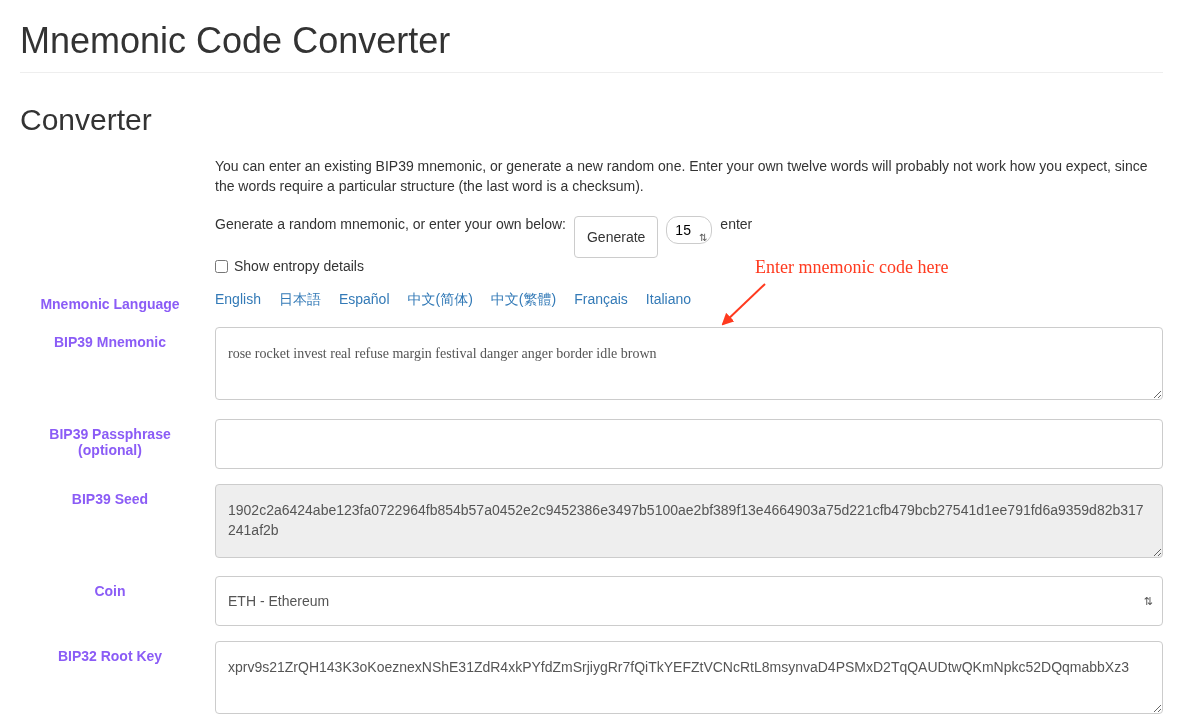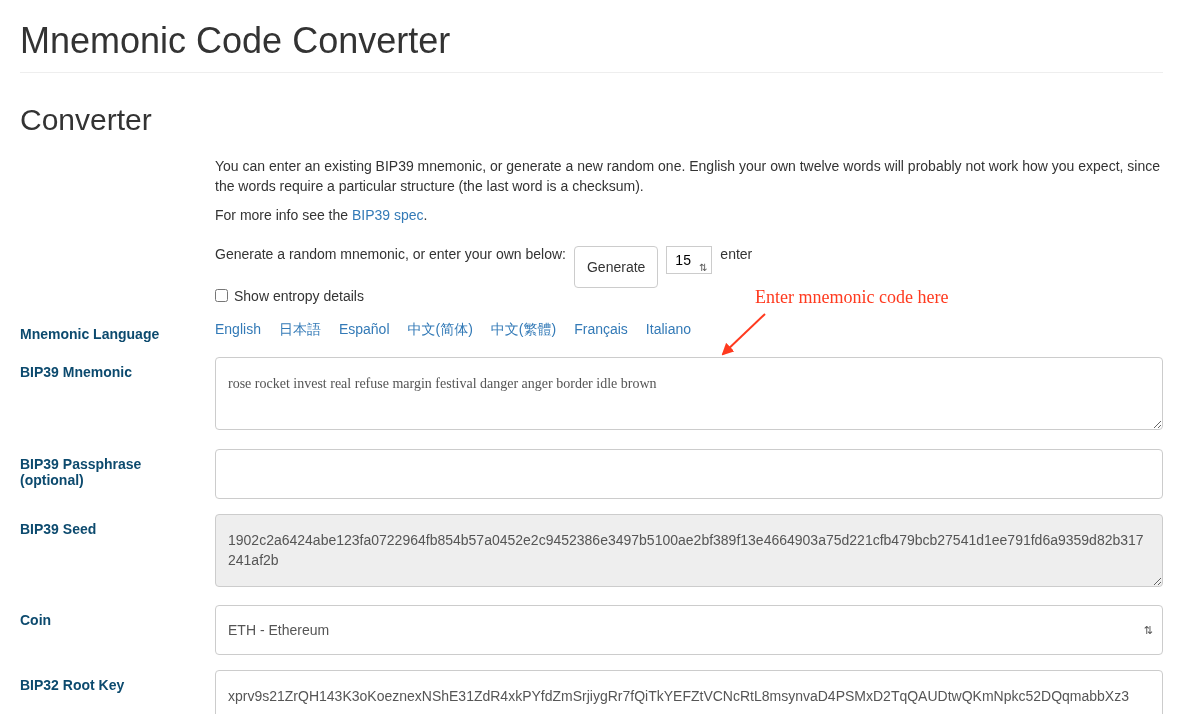--- a/index.html
+++ b/index.html
@@ -28,25 +28,25 @@
       margin: 0 0 20px;
       color: #333;
     }
     .form-row {
       display: flex;
       margin-bottom: 15px;
       align-items: flex-start;
     }
     .form-label {
       width: 195px;
-      text-align: left;
+      text-align: center;
       padding-right: 15px;
       padding-top: 7px;
       font-weight: 700;
-      color: #0c4a6e;
+      color: #8b5cf6;
       flex-shrink: 0;
     }
     .form-content {
       flex: 1;
       position: relative;
     }
     .intro-text {
       margin: 0 0 10px;
       line-height: 1.4;
     }
@@ -66,21 +66,21 @@
       background: #fff;
       border: 1px solid #ccc;
       border-radius: 4px;
       cursor: pointer;
       font-size: 14px;
       color: #333;
     }
     .select-small {
       padding: 5px 20px 5px 8px;
       border: 1px solid #ccc;
-      border-radius: 0;
+      border-radius: 12px;
       font-size: 14px;
       background: #fff;
       position: relative;
       cursor: pointer;
       appearance: none;
       -webkit-appearance: none;
     }
     .select-wrap {
       position: relative;
       display: inline-block;
@@ -182,24 +182,21 @@
 <body>
 
 <h1 class="page-title">Mnemonic Code Converter</h1>
 <hr class="divider">
 
 <h2 class="section-title">Converter</h2>
 
 <div class="form-row">
   <div class="form-label"></div>
   <div class="form-content">
-    <p class="intro-text">You can enter an existing BIP39 mnemonic, or generate a new random one. English your own twelve words will probably not work how you expect, since the words require a particular structure (the last word is a checksum).</p>
-    <p class="intro-text">
-      <span>For more info see the </span><a class="link">BIP39 spec</a><span>.</span>
-    </p>
+    <p class="intro-text">You can enter an existing BIP39 mnemonic, or generate a new random one. Enter your own twelve words will probably not work how you expect, since the words require a particular structure (the last word is a checksum).</p>
     <div class="generate-line">
       <span>Generate a random mnemonic, or enter your own below:</span>
       <button class="btn-default">Generate</button>
       <span class="select-wrap updown">
         <select class="select-small">
           <option>15</option>
         </select>
       </span>
       <span>enter</span>
     </div>

